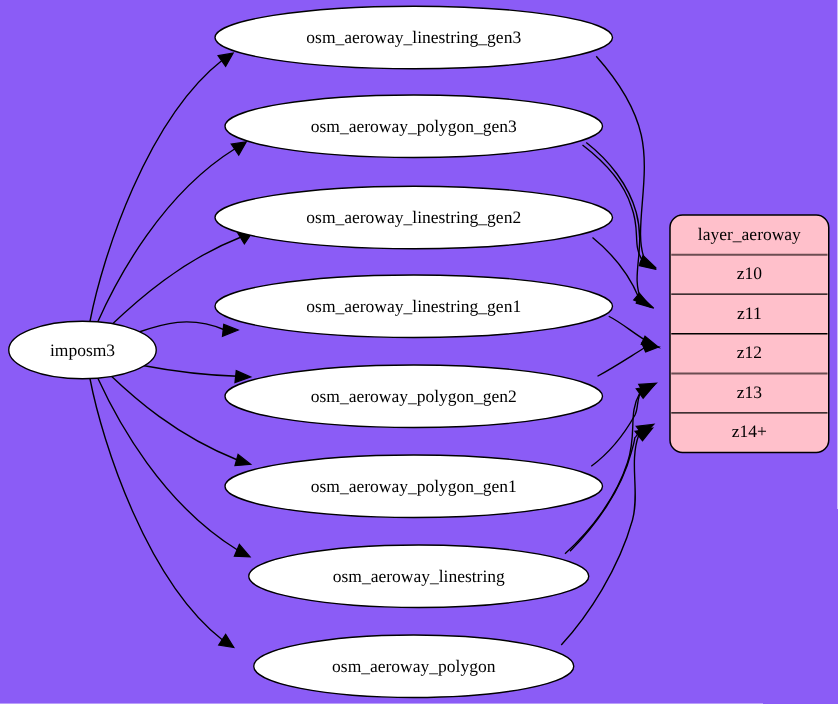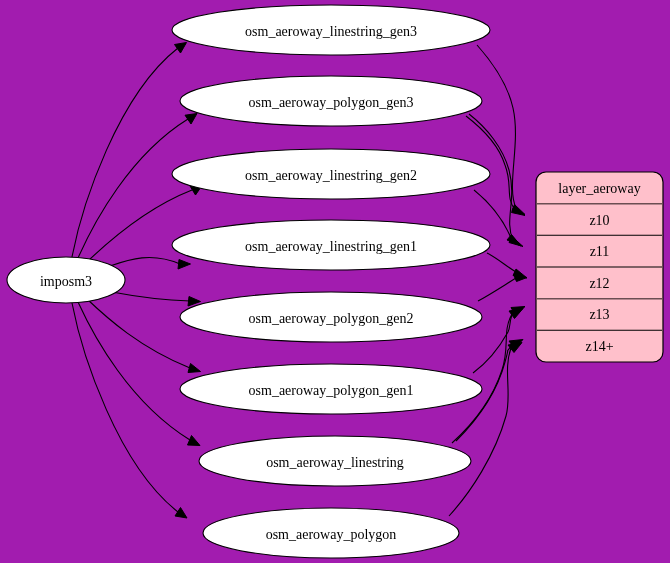--- a/index.html
+++ b/index.html
@@ -7,21 +7,21 @@
     padding: 0;
     background: #ffffff;
   }
   body {
     font-family: "Liberation Serif", serif;
   }
   #canvas {
     position: relative;
     width: 670px;
     height: 563px;
-    background: #a21caf;
+    background: #8b5cf6;
     overflow: hidden;
   }
   svg.graph {
     position: absolute;
     top: 0;
     left: 0;
     width: 670px;
     height: 563px;
   }
   .node-ellipse {

